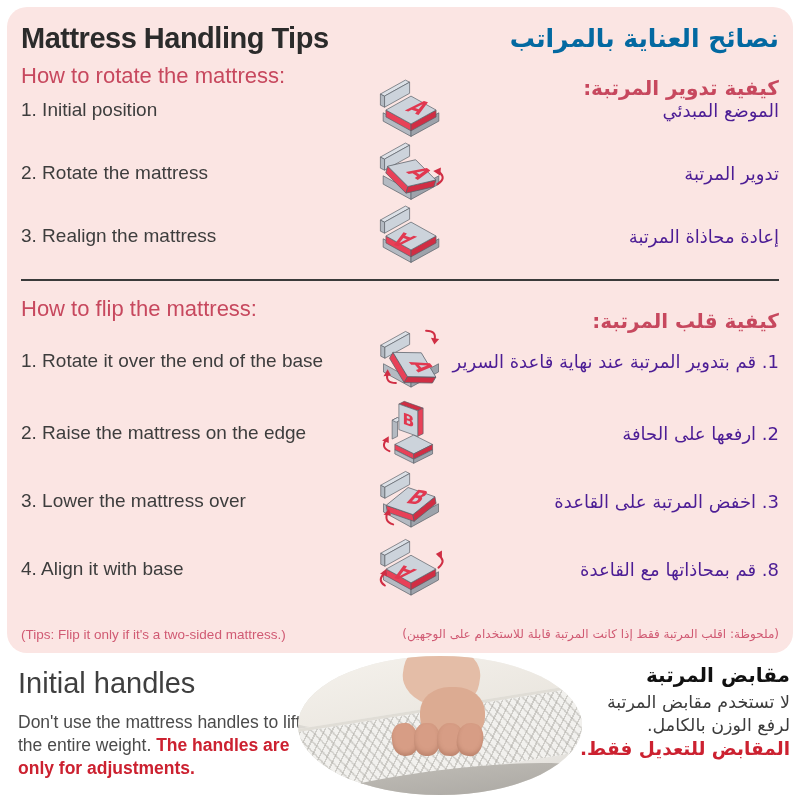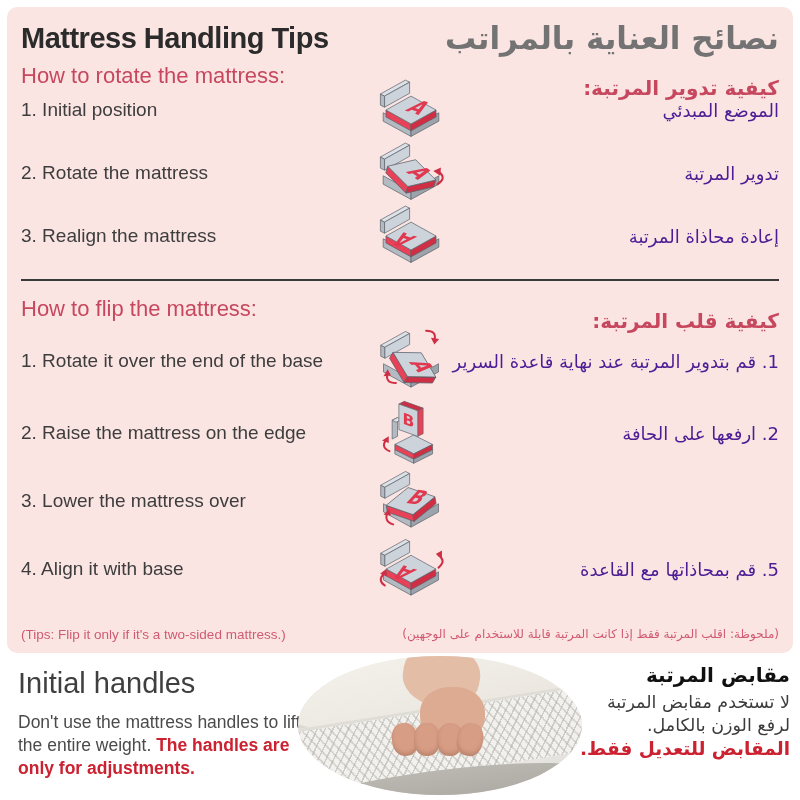--- a/index.html
+++ b/index.html
@@ -2,26 +2,26 @@
 <html><head>
 <meta charset="utf-8">
 <style>
   html,body{margin:0;padding:0;}
   body{
     width:800px;height:800px;background:#ffffff;position:relative;overflow:hidden;
     font-family:"Liberation Sans",sans-serif;
   }
   .panel{
     position:absolute;left:7px;top:7px;width:786px;height:646px;
-    background:#fbe5e3;border-radius:10px;
+    background:#fbe5e3;border-radius:20px;
   }
   .row{position:absolute;left:14px;right:14px;display:flex;align-items:center;}
   .split{justify-content:space-between;}
   .t-en{font-size:29px;font-weight:bold;color:#2b2b2b;letter-spacing:-0.5px;}
-  .t-ar{font-size:31px;font-weight:bold;color:#737373;font-family:"DejaVu Sans",sans-serif;direction:rtl;}
+  .t-ar{font-size:25px;font-weight:bold;color:#0369a1;font-family:"DejaVu Sans",sans-serif;direction:rtl;}
   .h-en{font-size:22px;color:#c7485e;}
   .h-ar{font-size:20px;font-weight:bold;color:#c7485e;font-family:"DejaVu Sans",sans-serif;direction:rtl;margin-top:23px;}
   .s-en{font-size:19px;color:#3d3d3d;}
   .s-ar{font-size:18px;color:#4c1d95;font-family:"DejaVu Sans",sans-serif;direction:rtl;white-space:nowrap;}
   .note-en{font-size:13.5px;color:#d05a73;}
   .note-ar{font-size:12px;color:#d05a73;font-family:"DejaVu Sans",sans-serif;direction:rtl;}
   .divider{position:absolute;left:14px;right:14px;top:272px;border-top:2px solid #3a3a3a;}
   .icon-slot{position:absolute;left:338px;width:104px;display:flex;justify-content:center;align-items:center;}
   
   .ic-top{fill:#ccd3db;stroke:#5a6068;stroke-width:1;stroke-linejoin:round;}
@@ -204,20 +204,21 @@
         <g transform="rotate(-10 52 34)">
           <polygon class="ic-red" points="16,30 52,50 52,60 16,40"></polygon>
           <polygon class="ic-red2" points="52,50 88,30 88,40 52,60"></polygon>
           <polygon class="ic-top" points="52,10 88,30 52,50 16,30"></polygon>
           <text class="ic-letter" transform="translate(53,34) rotate(18) skewX(-34) scale(1,1.1)" text-anchor="middle">B</text>
         </g>
         <path class="ic-arrow" d="M 26 64 q -14 -4 -8 -18"></path>
         <polygon class="ic-ahead" points="20,42 12,50 23,51"></polygon>
       </svg>
     </div>
+    <div class="s-ar">3. اخفض المرتبة على القاعدة</div>
   </div>
 
   <div class="row split" style="top:528px;height:68px;">
     <div class="s-en">4. Align it with base</div>
     <div class="icon-slot" style="top:0;height:68px;">
       <svg width="92" height="66" viewBox="0 -18 104 96">
         <polygon class="ic-gray" points="12,34 52,56 52,68 12,46"></polygon>
         <polygon class="ic-gray2" points="52,56 92,34 92,46 52,68"></polygon>
         <polygon class="ic-gray" points="14,26 14,10 8,7 8,23"></polygon>
         <polygon class="ic-top2" points="14,10 50,-10 44,-13 8,7"></polygon>
@@ -225,21 +226,21 @@
         <polygon class="ic-red" points="16,30 52,50 52,60 16,40"></polygon>
         <polygon class="ic-red2" points="52,50 88,30 88,40 52,60"></polygon>
         <polygon class="ic-top" points="52,10 88,30 52,50 16,30"></polygon>
         <text class="ic-letter" transform="translate(51,28) rotate(198) skewX(-34) scale(1,1.1)" text-anchor="middle">A</text>
         <path class="ic-arrow" d="M 92 10 q 12 8 0 18"></path>
         <polygon class="ic-ahead" points="88,8 97,3 97,15"></polygon>
         <path class="ic-arrow" d="M 14 54 q -12 -8 0 -18"></path>
         <polygon class="ic-ahead" points="16,30 7,37 17,41"></polygon>
       </svg>
     </div>
-    <div class="s-ar">5. قم بمحاذاتها مع القاعدة</div>
+    <div class="s-ar">8. قم بمحاذاتها مع القاعدة</div>
   </div>
 
   <div class="row split" style="top:612px;height:30px;">
     <div class="note-en">(Tips: Flip it only if it's a two-sided mattress.)</div>
     <div class="note-ar">(ملحوظة: اقلب المرتبة فقط إذا كانت المرتبة قابلة للاستخدام على الوجهين)</div>
   </div>
 
 </div>
 
 <div class="handles">

